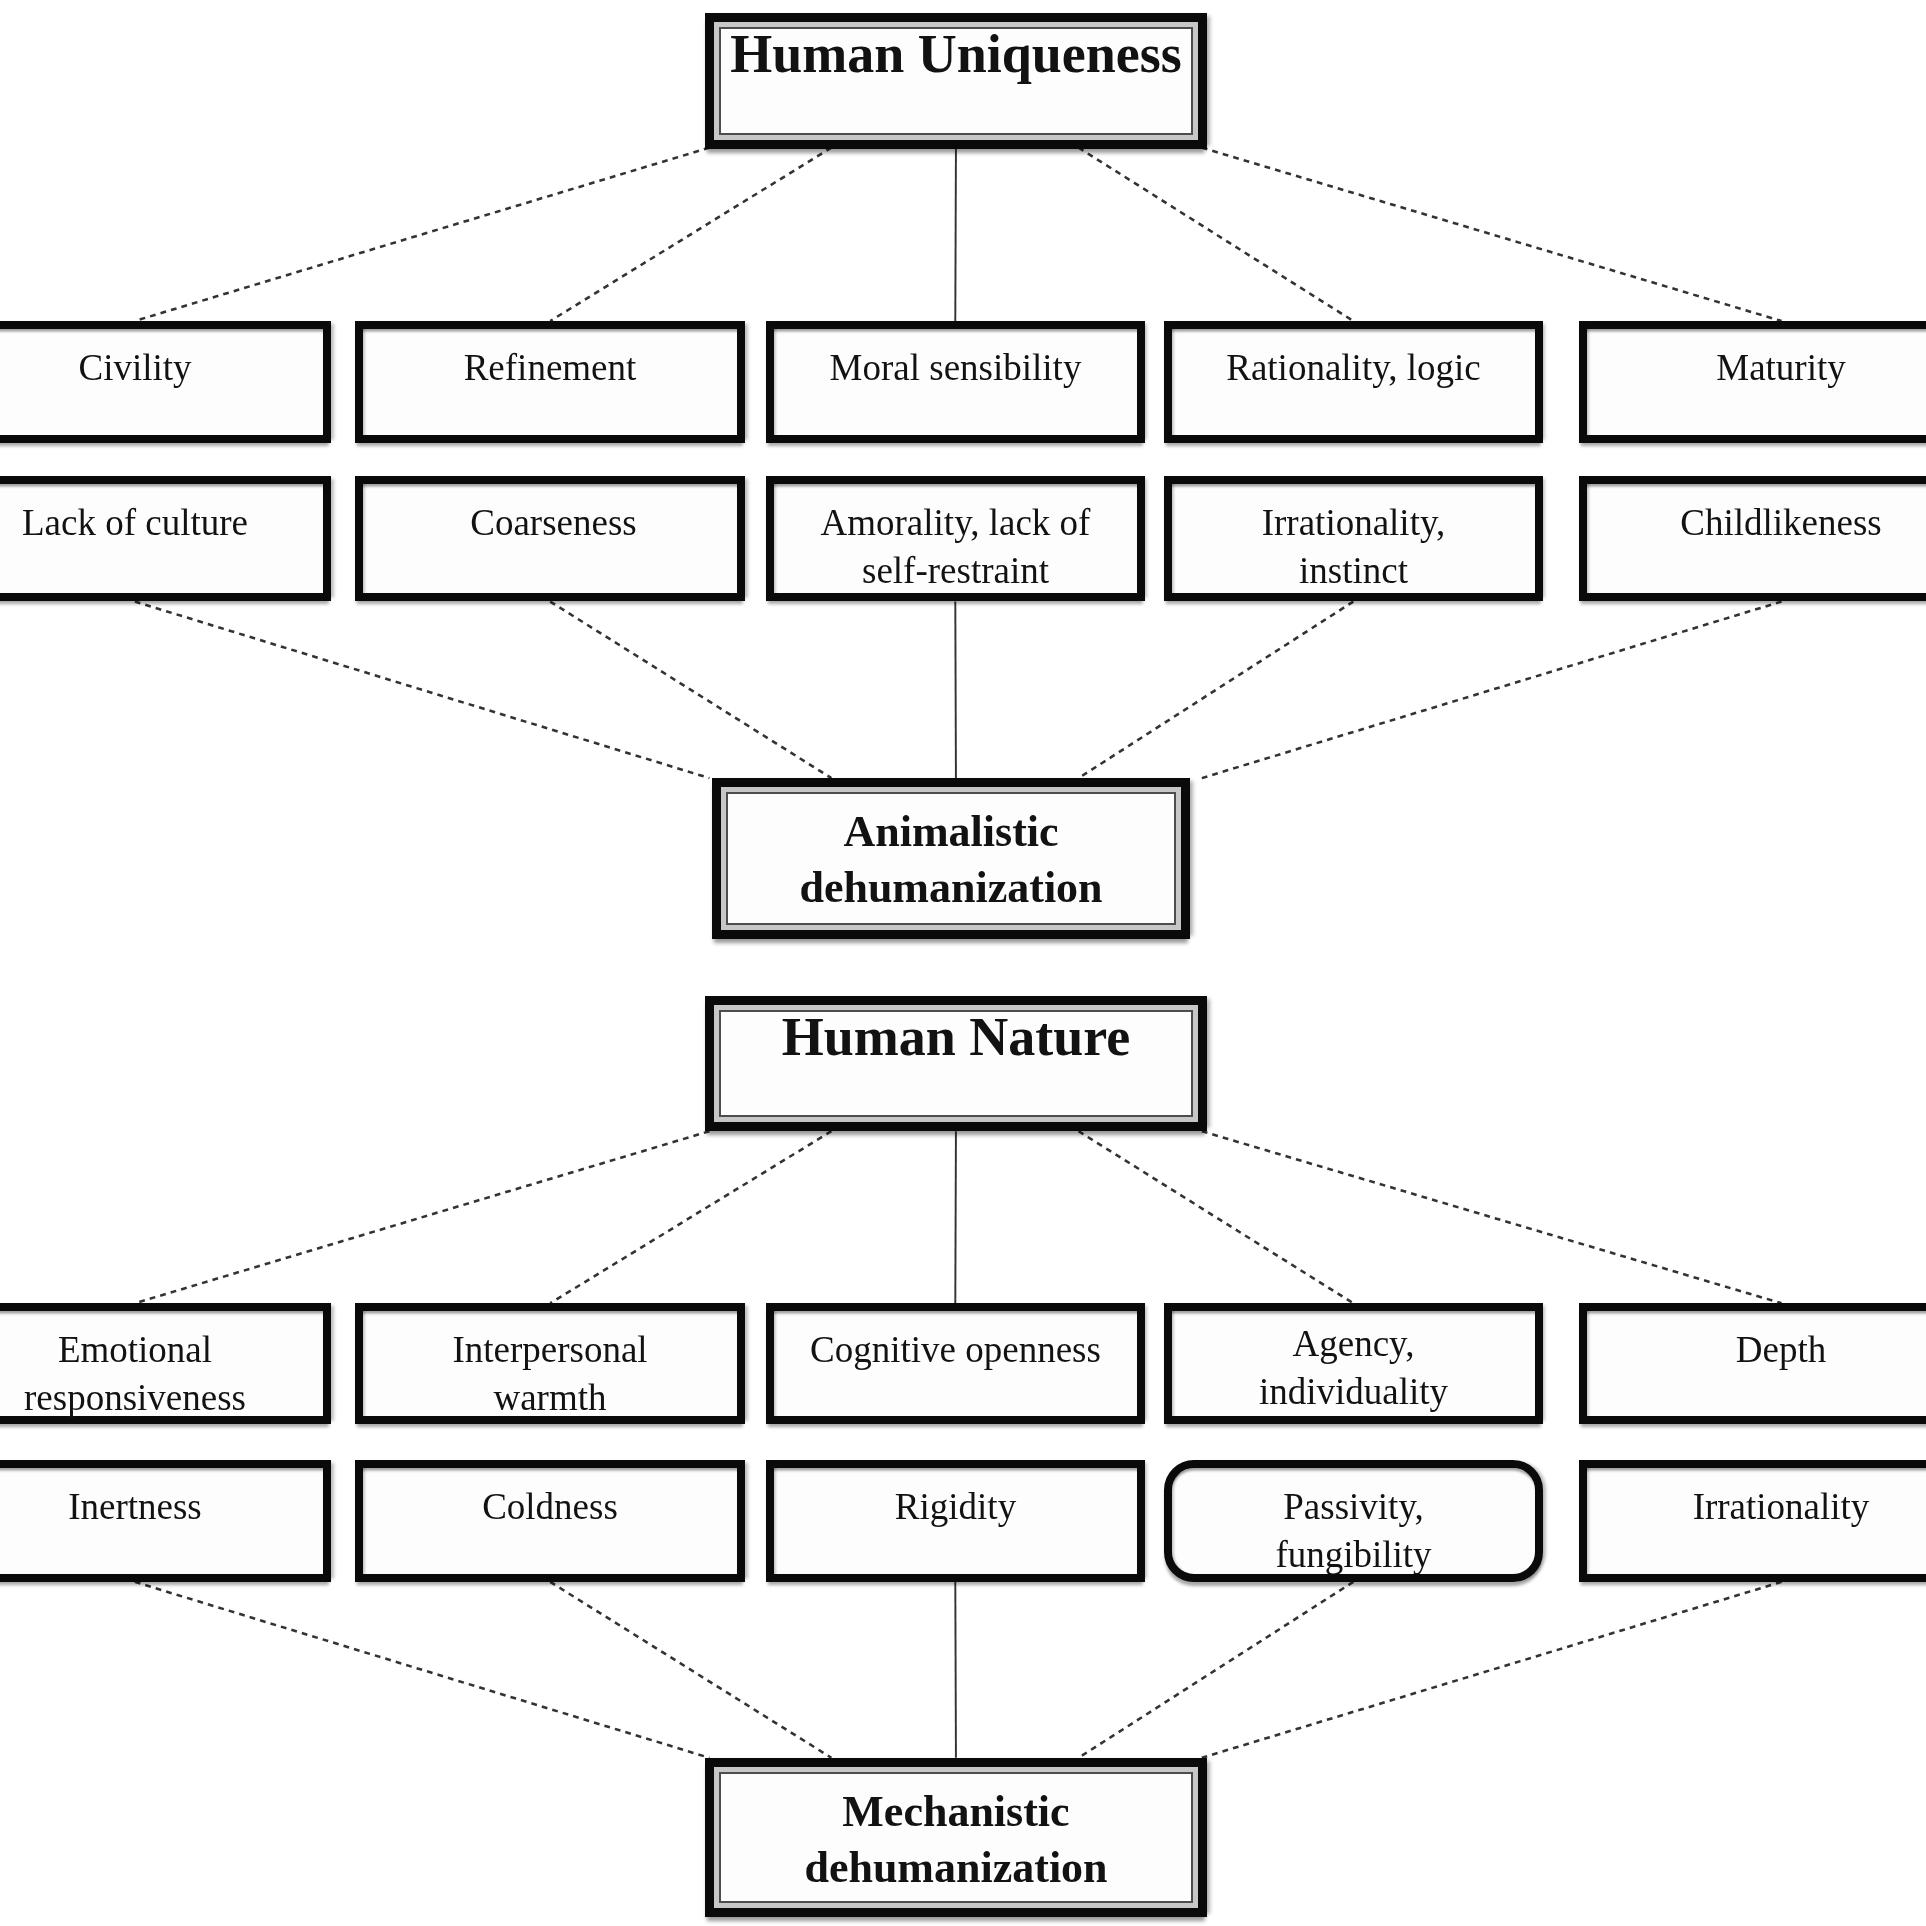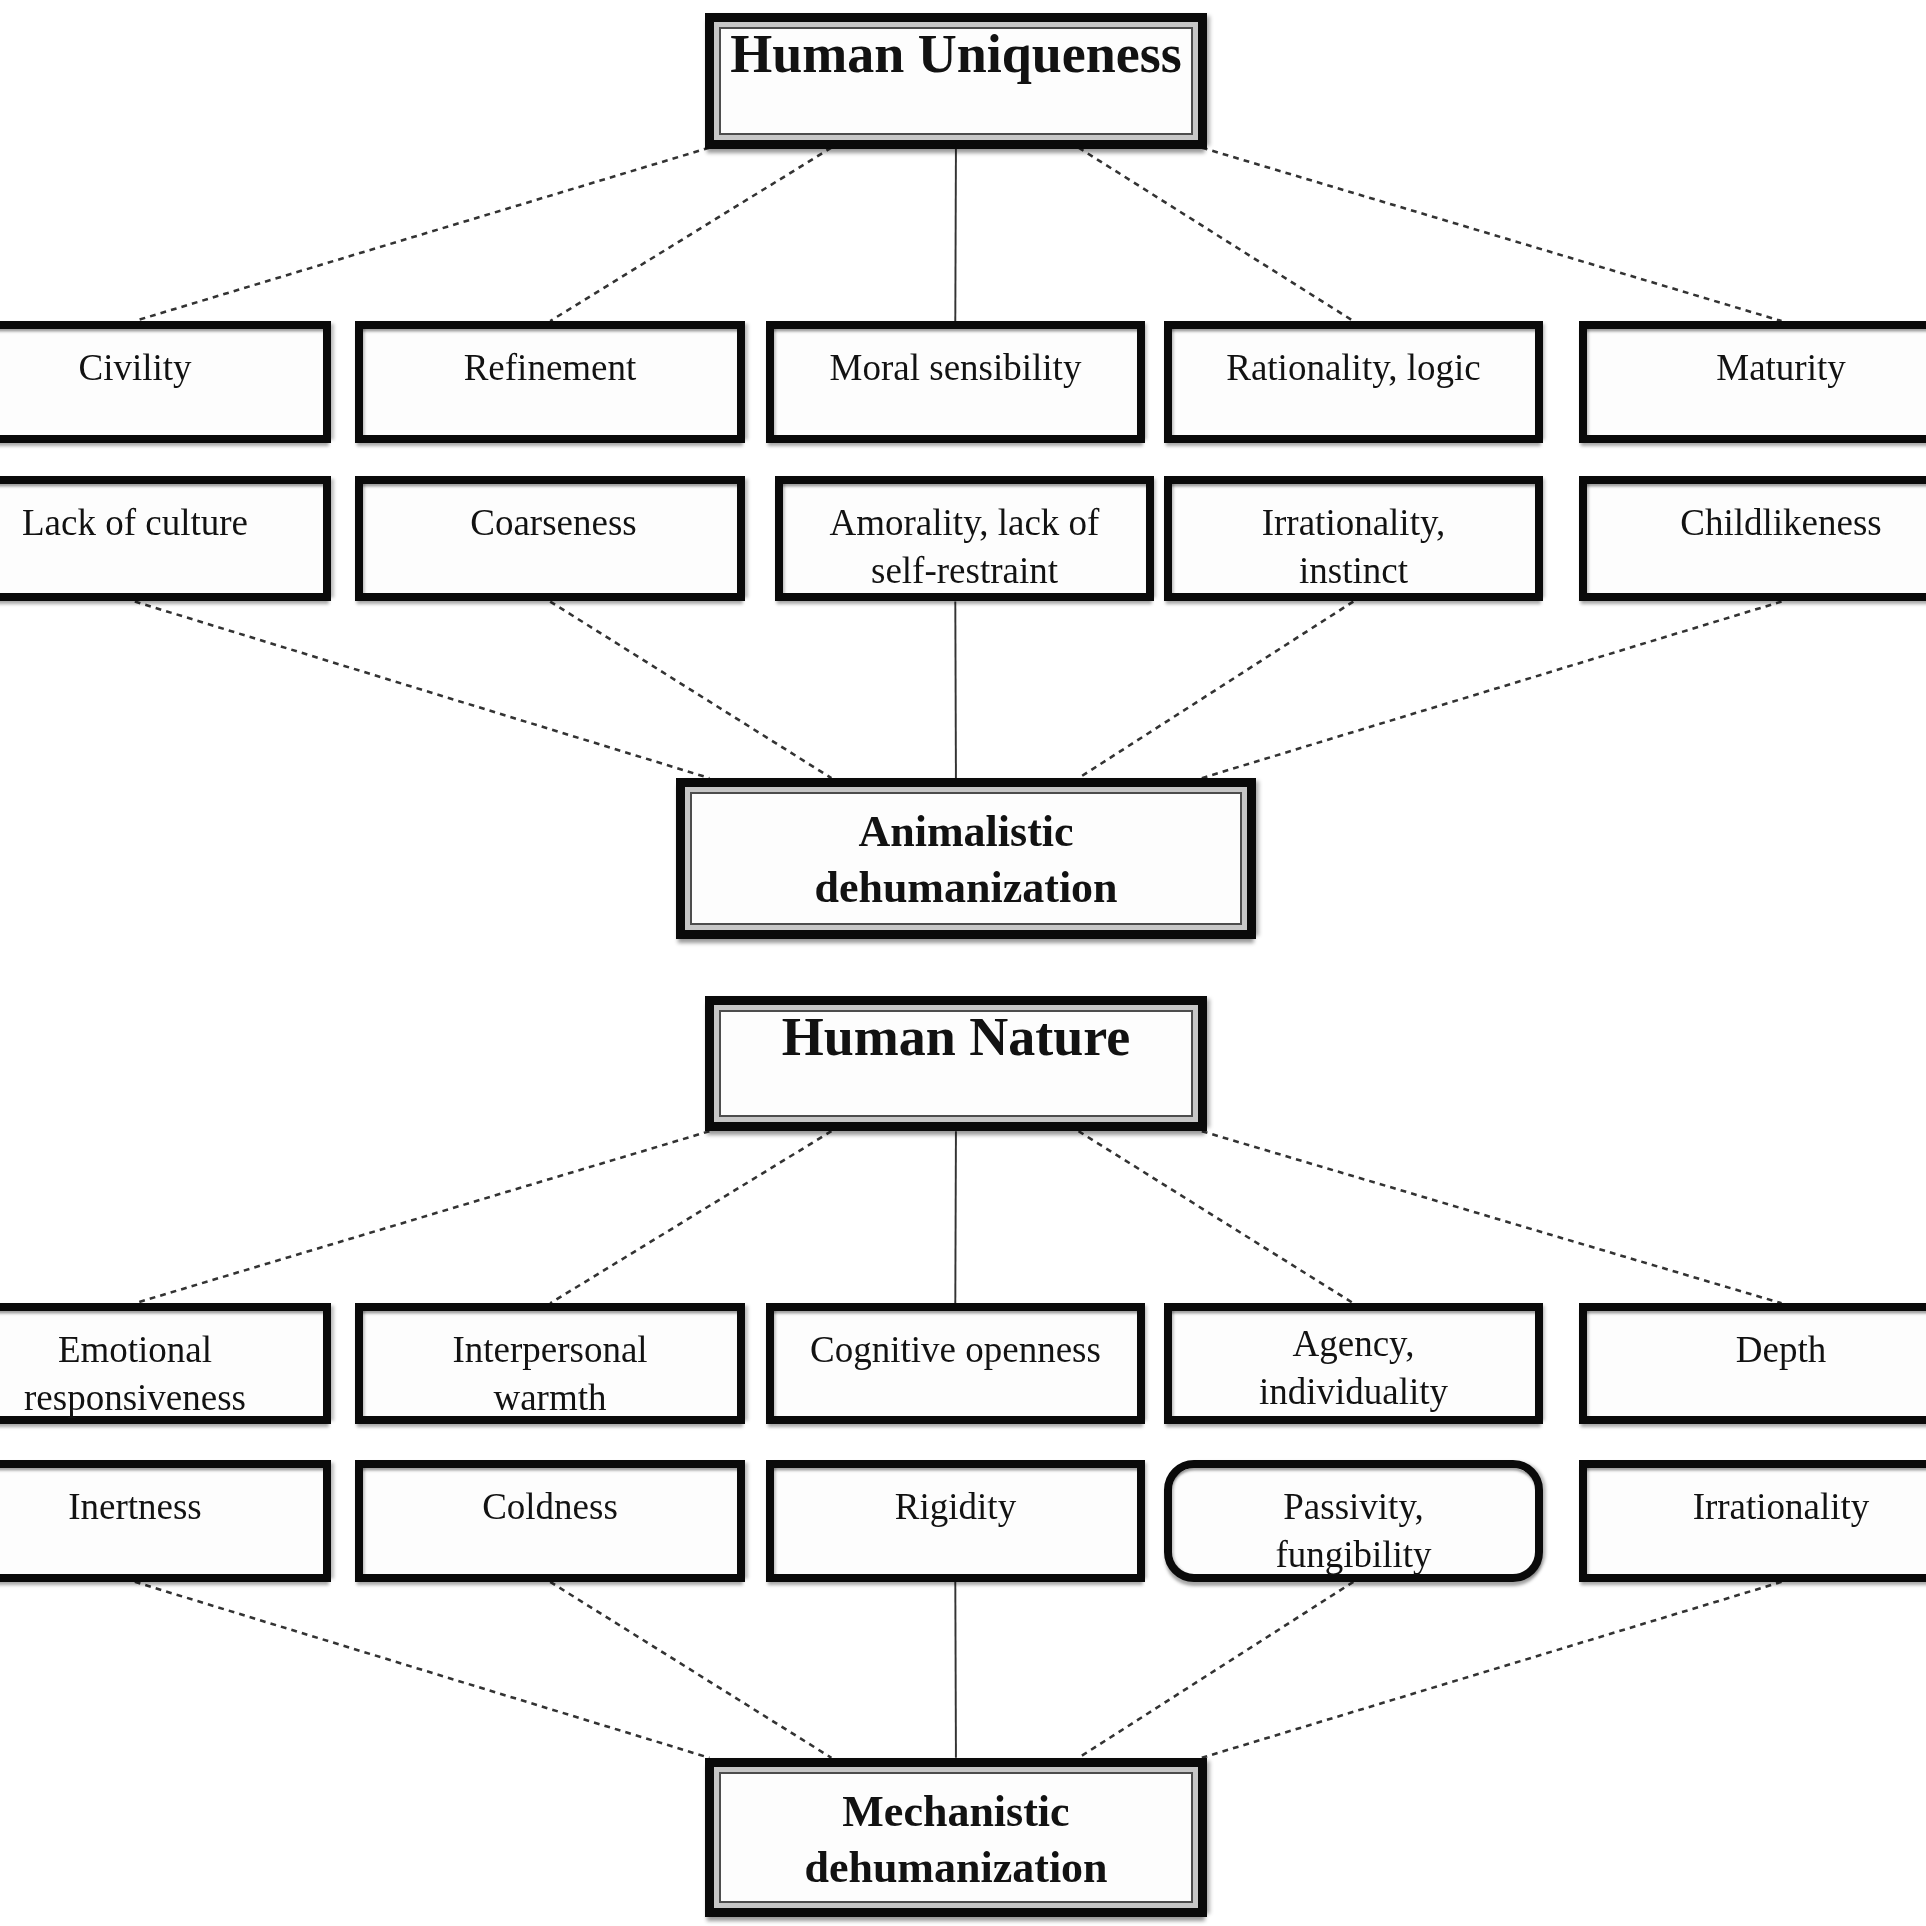--- a/index.html
+++ b/index.html
@@ -107,33 +107,33 @@
   <div class="attr-node" style="left:1579px;top:321px;width:404px;height:122px;">
     <div class="attr-label">Maturity</div>
   </div>
 
   <div class="attr-node" style="left:-61px;top:476px;width:392px;height:125px;">
     <div class="attr-label">Lack of culture</div>
   </div>
   <div class="attr-node" style="left:355px;top:476px;width:390px;height:125px;padding-left:7px;">
     <div class="attr-label">Coarseness</div>
   </div>
-  <div class="attr-node" style="left:766px;top:476px;width:379px;height:125px;margin-left:9px;">
+  <div class="attr-node" style="left:766px;top:476px;width:379px;height:125px;">
     <div class="attr-label">Amorality, lack of
 self-restraint</div>
   </div>
   <div class="attr-node" style="left:1164px;top:476px;width:379px;height:125px;">
     <div class="attr-label">Irrationality,
 instinct</div>
   </div>
   <div class="attr-node" style="left:1579px;top:476px;width:404px;height:125px;">
     <div class="attr-label">Childlikeness</div>
   </div>
 
-  <div class="hub-node" style="left:676px;top:778px;width:580px;height:161px;">
+  <div class="hub-node" style="left:712px;top:778px;width:478px;height:161px;">
     <div class="hub-inner">
       <div class="hub-title two-line">Animalistic
 dehumanization</div>
     </div>
   </div>
 
   <div class="hub-node" style="left:705px;top:996px;width:502px;height:135px;">
     <div class="hub-inner">
       <div class="hub-title">Human Nature</div>
     </div>

